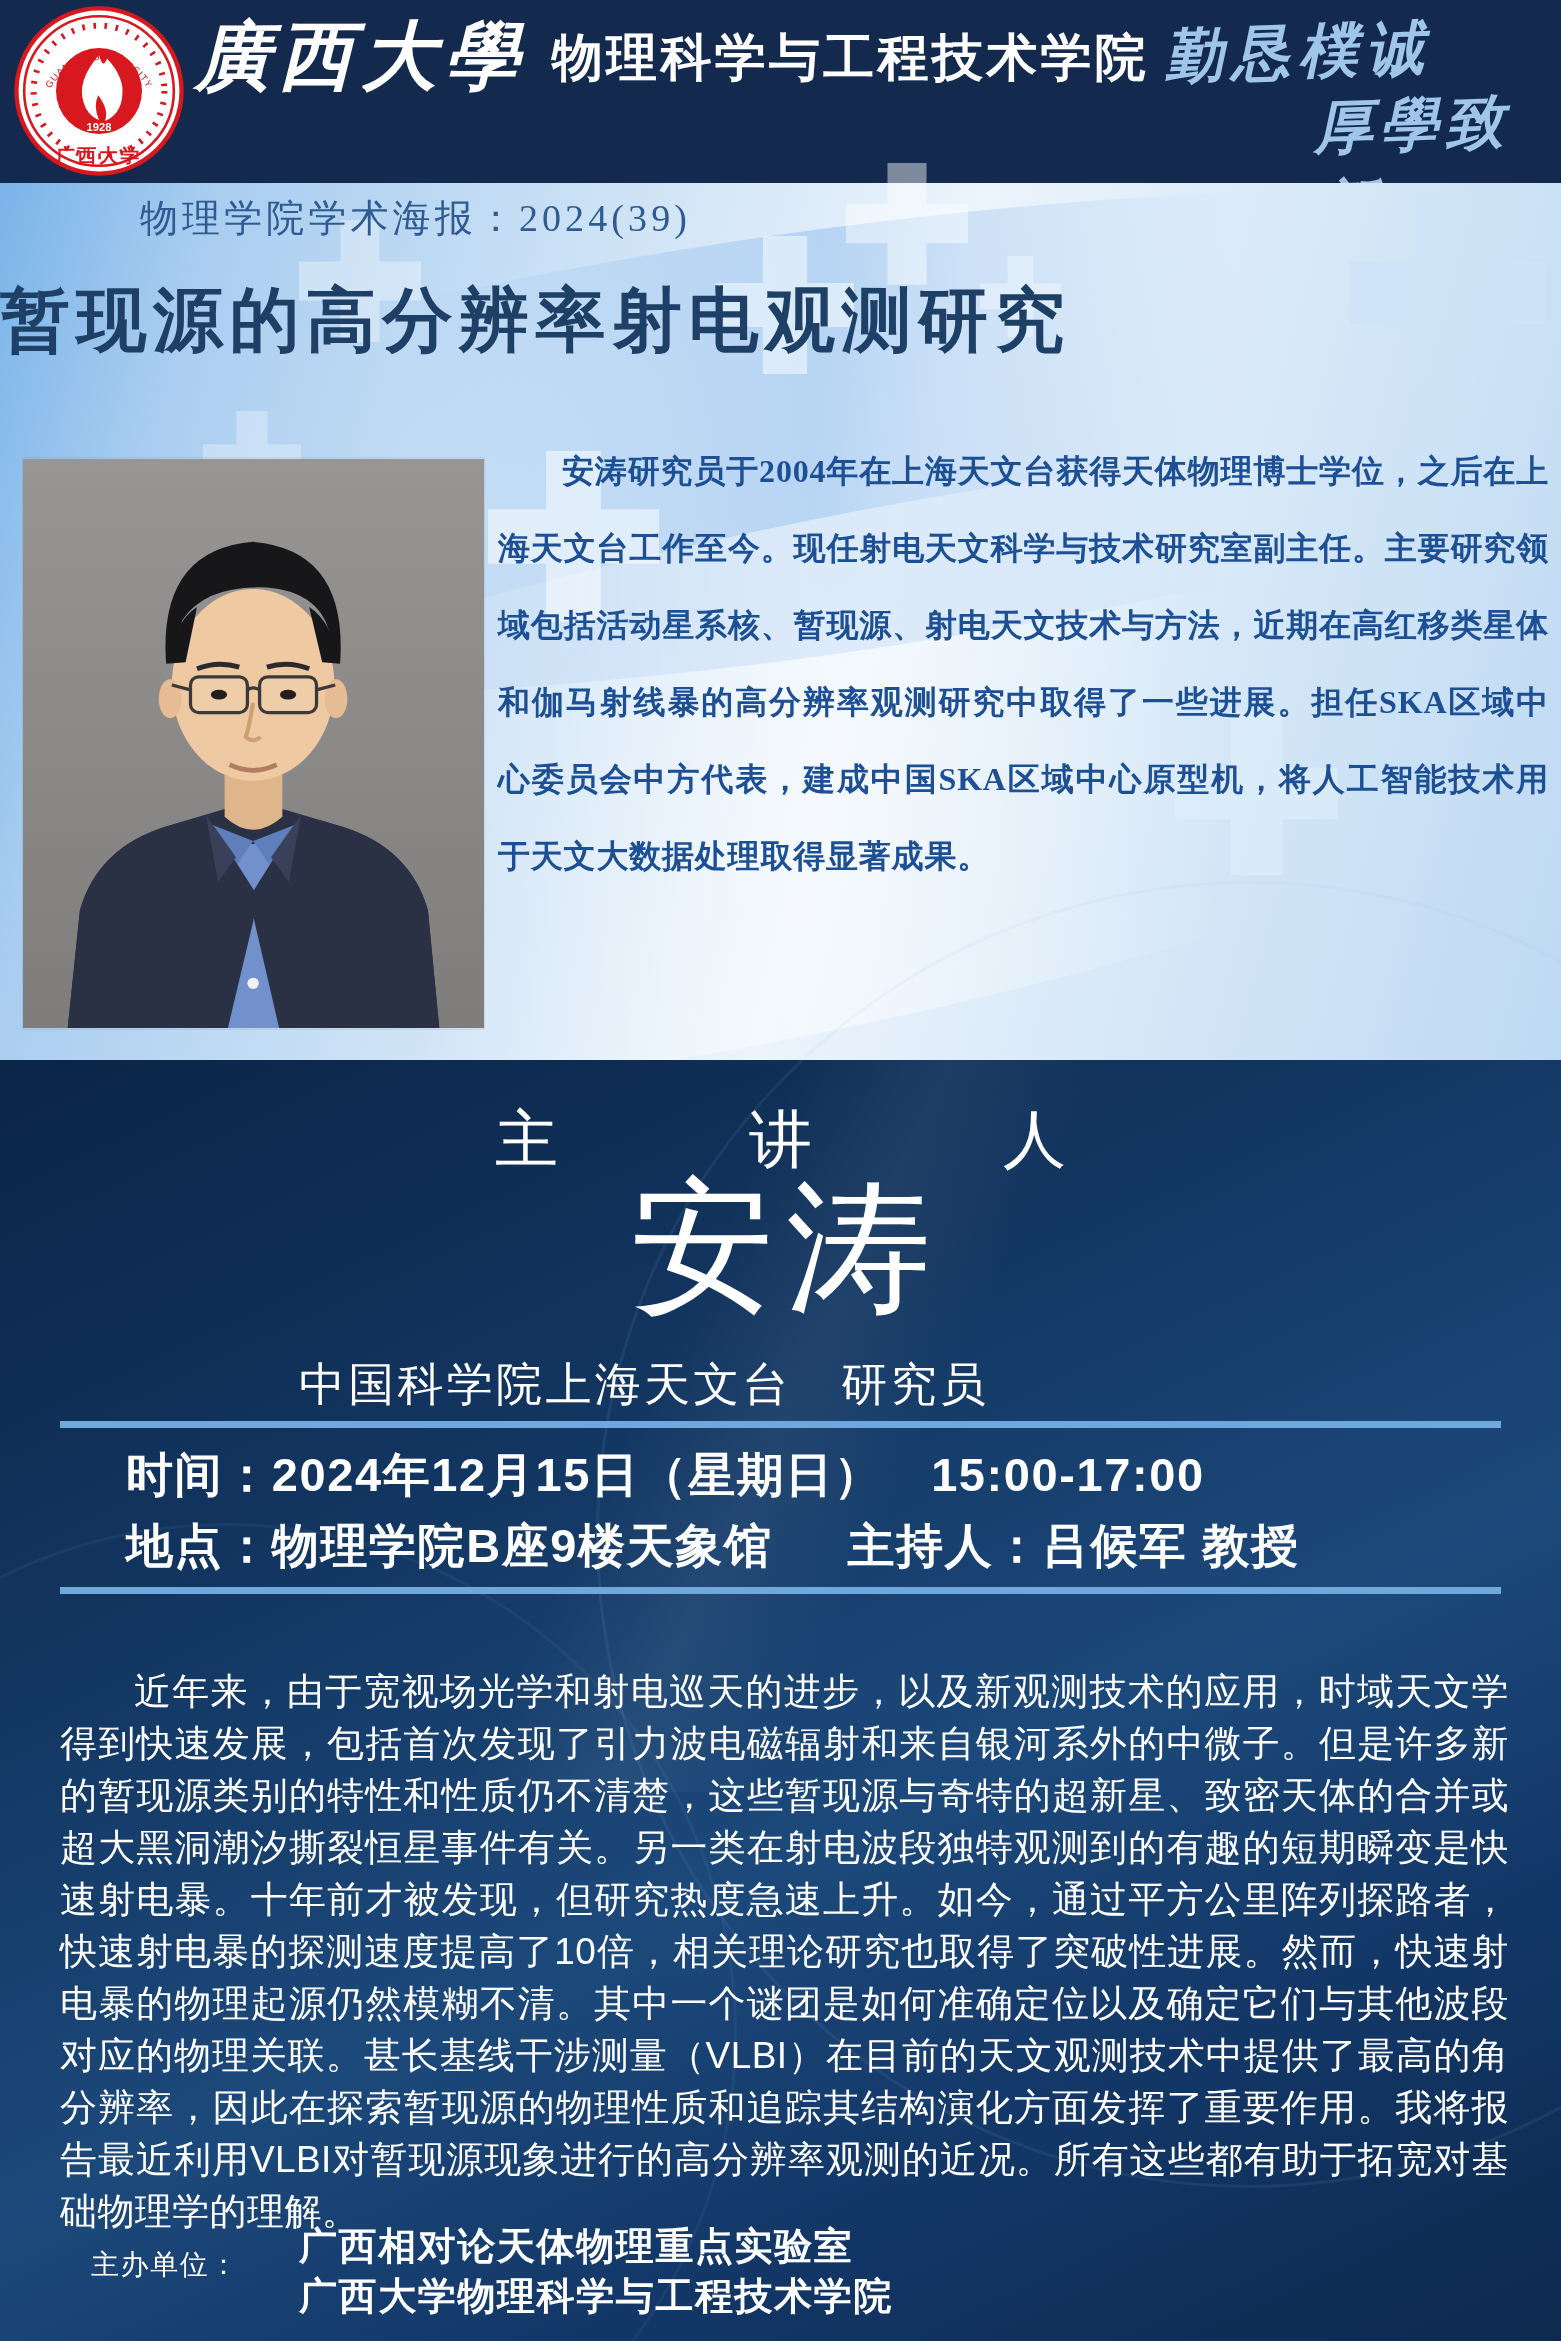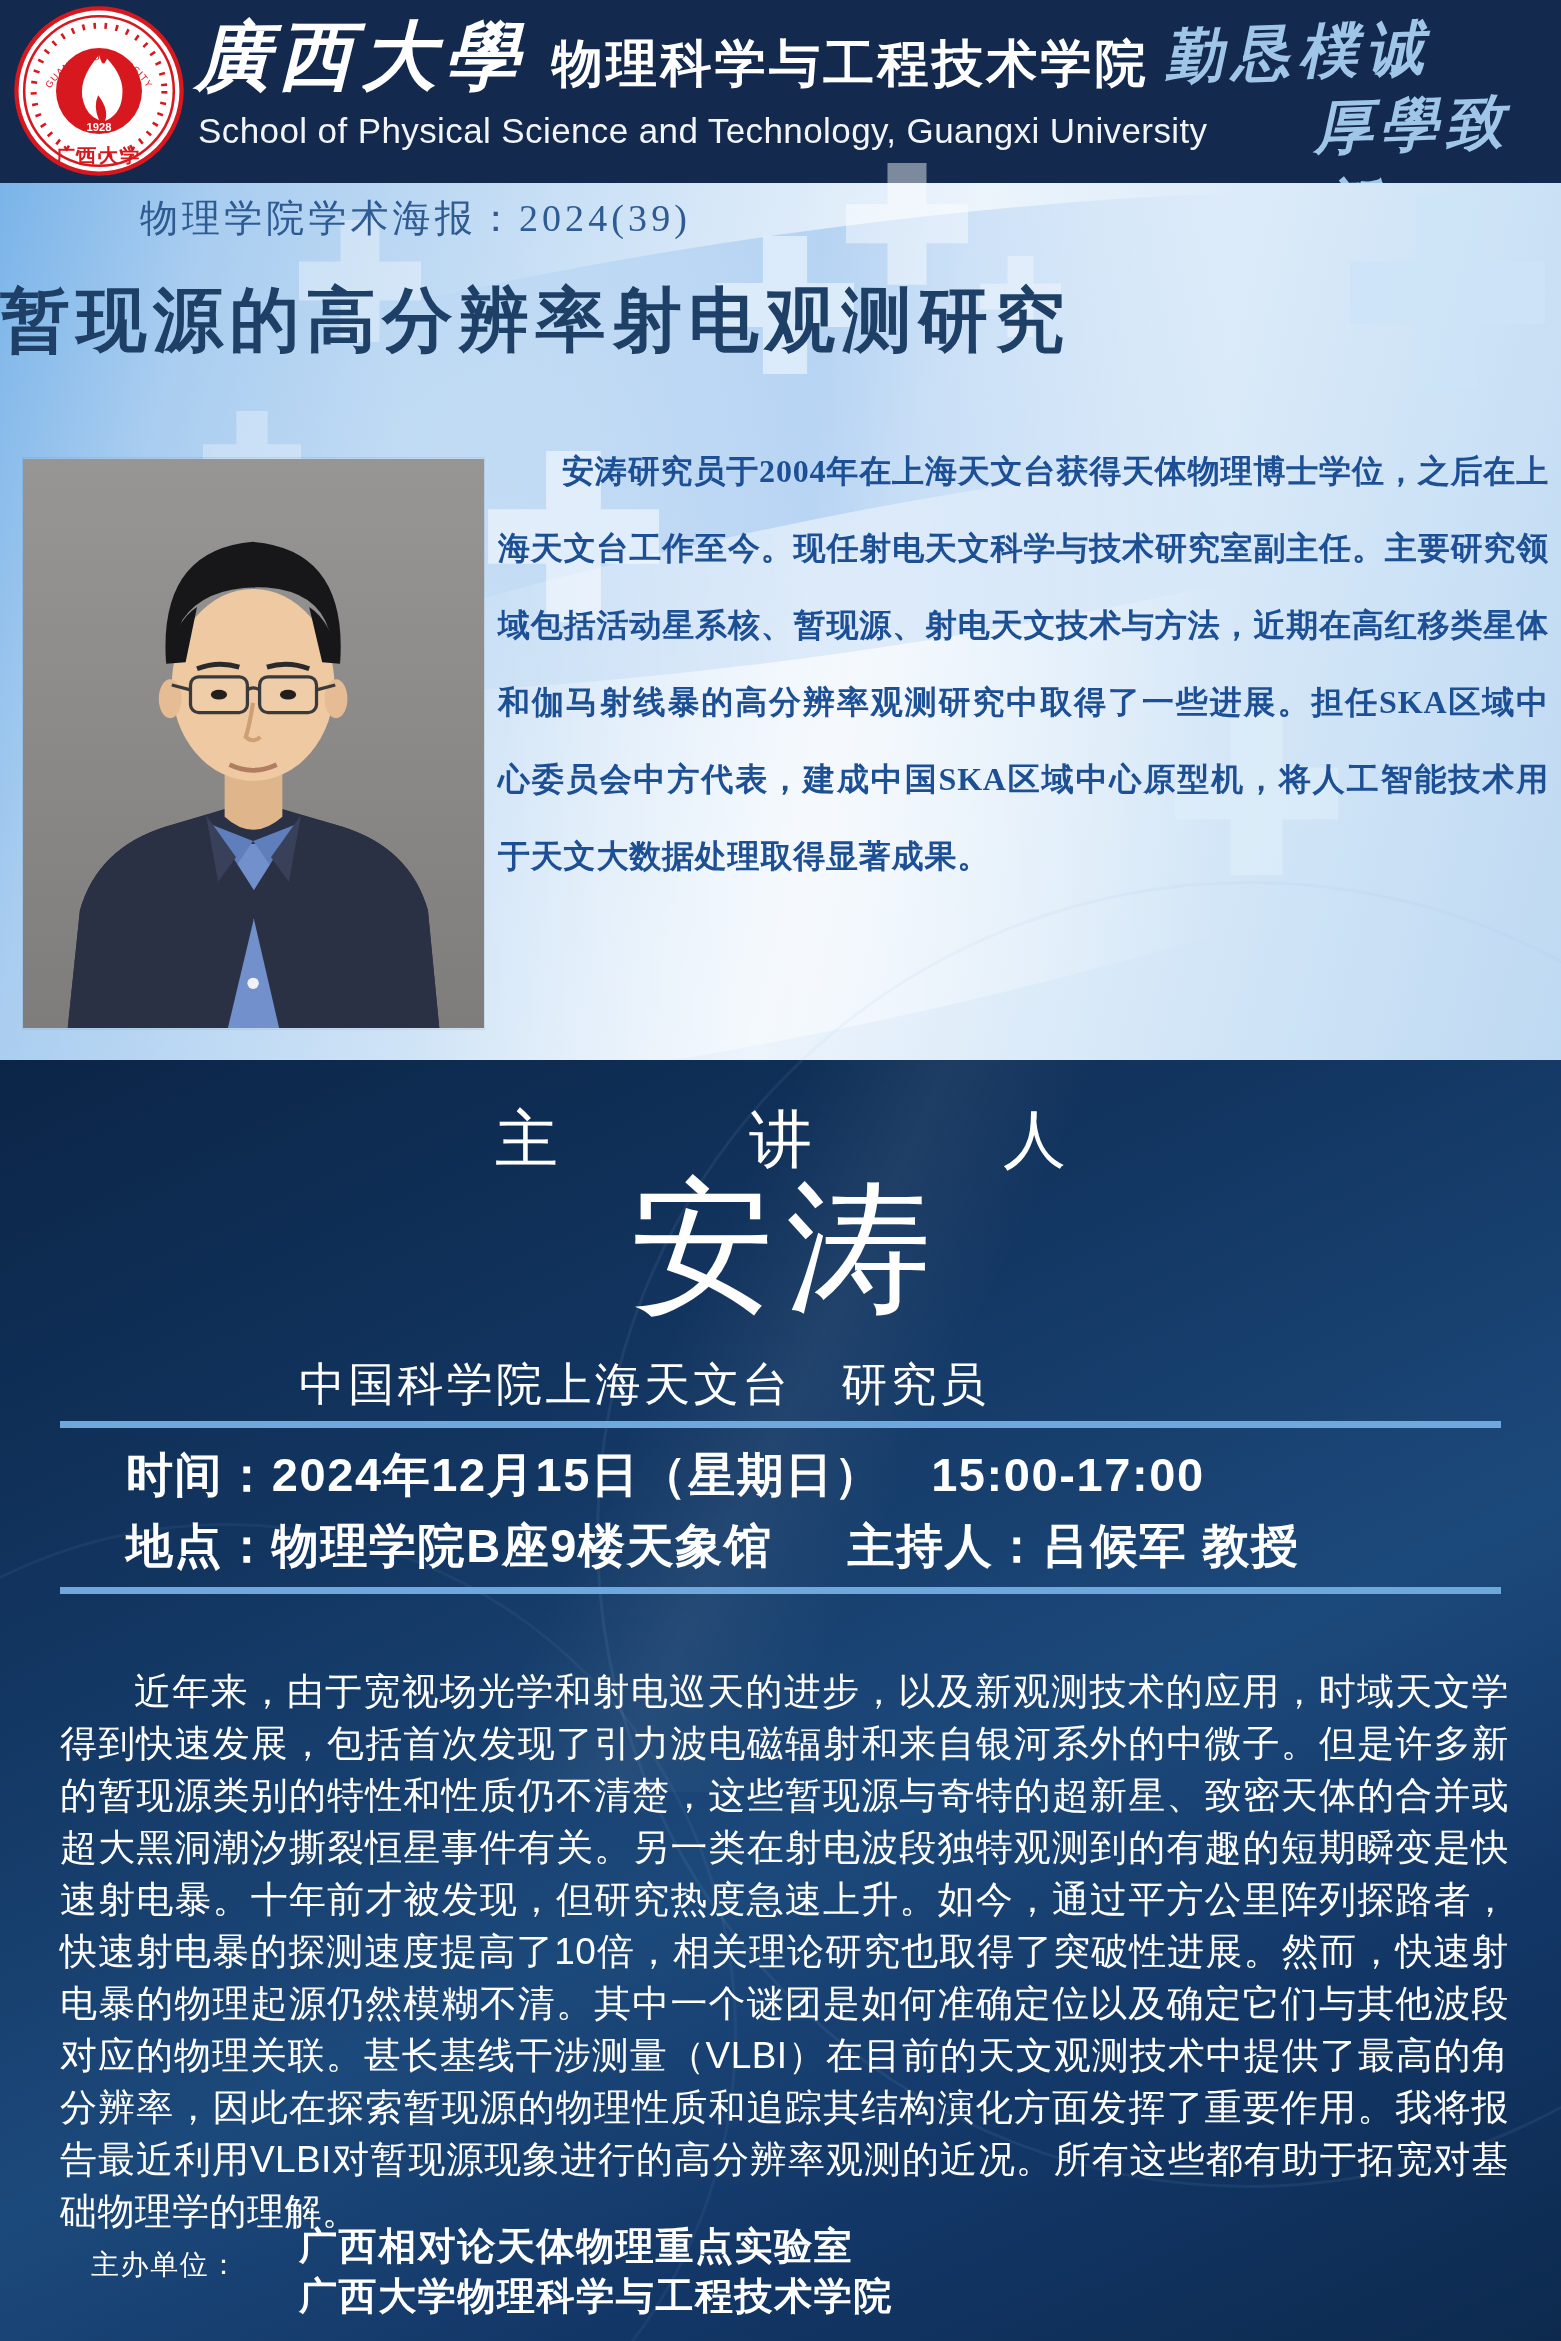--- a/index.html
+++ b/index.html
@@ -2,21 +2,21 @@
 <html style="font-size:13px"><head>
 <meta charset="utf-8">
 <style>
   html,body{margin:0;padding:0;background:#0e2d55;}
   .poster{position:relative;width:1561px;height:2342px;overflow:hidden;
           font-family:"Liberation Sans","DejaVu Sans",sans-serif;}
 
   
   .header{position:absolute;left:0;top:0;width:1561px;height:183px;background:#13294e;}
   .seal{position:absolute;left:13px;top:4.9px;width:172px;height:172px;}
-  .header-titles{position:absolute;left:195px;top:8.1px;display:flex;align-items:flex-end;}
+  .header-titles{position:absolute;left:195px;top:8.1px;display:flex;align-items:center;}
   .uni-name{font-family:"Liberation Serif","DejaVu Serif",serif;font-style:italic;font-weight:bold;
             font-size:75px;color:#ffffff;line-height:98px;letter-spacing:8.1px;}
   .school-name{font-size:51px;font-weight:bold;color:#ffffff;line-height:85px;margin-left:24.4px;letter-spacing:3.3px;}
   .school-en{position:absolute;left:198px;top:111px;font-size:35px;color:#f2f5fa;letter-spacing:0.4px;}
   .motto{position:absolute;left:1138px;top:11.4px;width:423px;color:#9fc6e8;
          font-family:"Liberation Serif","DejaVu Serif",serif;font-style:italic;font-weight:bold;}
   .motto-l1{font-size:59px;margin-left:26px;transform:rotate(-2deg);letter-spacing:8.1px;}
   .motto-l2{font-size:59px;margin-left:177px;margin-top:-6.5px;transform:rotate(-2deg);letter-spacing:6.5px;}
 
   
@@ -83,21 +83,20 @@
       <text font-size="11" fill="#d8181f" letter-spacing="1">
         <textPath href="#arcTop" startOffset="50%" text-anchor="middle">GUANGXI UNIVERSITY</textPath>
       </text>
       <text x="100" y="182" text-anchor="middle" font-size="22" font-weight="bold" fill="#d8181f" letter-spacing="3">广西大学</text>
     </svg>
 
     <div class="header-titles">
       <div class="uni-name">廣西大學</div>
       <div class="school-name">物理科学与工程技术学院</div>
     </div>
-    <div class="school-en">School of Physical Science and Technology, Guangxi University</div>
 
     <div class="motto">
       <div class="motto-l1">勤恳樸诚</div>
       <div class="motto-l2">厚學致新</div>
     </div>
   </div>
 
   <div class="section-light">
     <div class="swoosh swoosh1"></div>
     <div class="swoosh swoosh2"></div>

